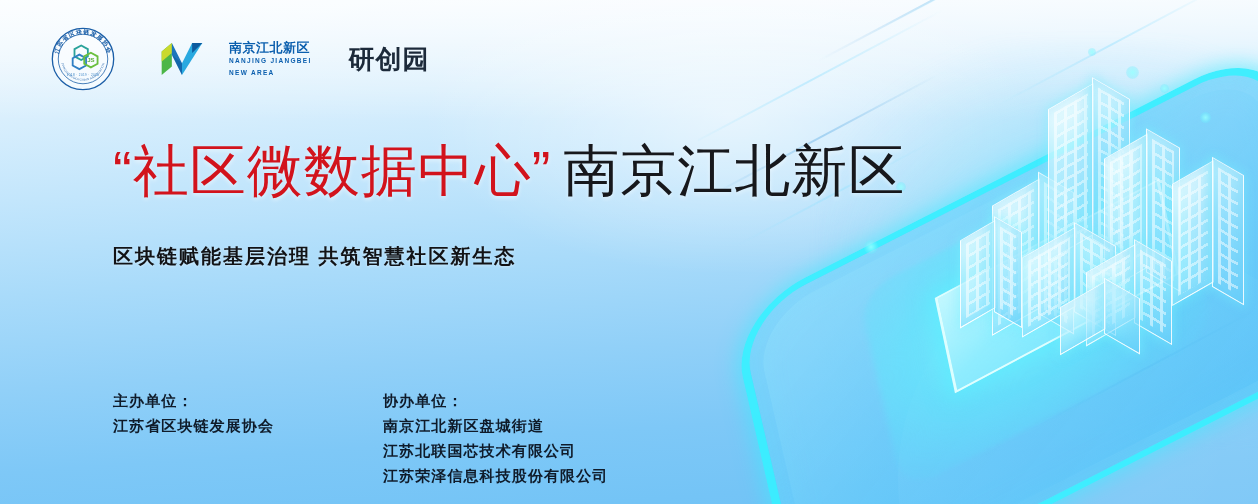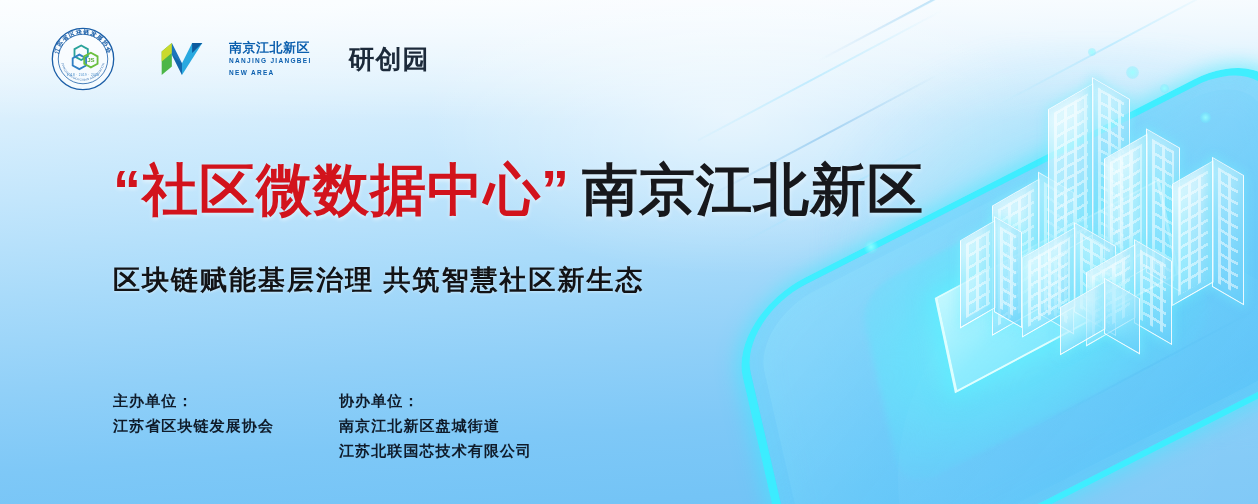--- a/index.html
+++ b/index.html
@@ -262,37 +262,36 @@
     position: absolute;
     left: 113px;
     top: 140px;
     width: 860px;
   }
   .title-row {
     display: flex;
     align-items: center;
     white-space: nowrap;
     font-size: 56px;
-    font-weight: bold;
+    font-weight: normal;
     letter-spacing: 1px;
     line-height: 1.12;
-    margin-top: 19px;
   }
   .title-quoted {
     color: #d2131c;
     text-shadow: 0 2px 4px rgba(255,255,255,0.55);
   }
   .title-rest {
     color: #17181c;
     margin-left: 12px;
     text-shadow: 0 2px 4px rgba(255,255,255,0.45);
   }
   .subtitle {
     margin-top: 40px;
-    font-size: 27px;
+    font-size: 20px;
     font-weight: bold;
     color: #121316;
     letter-spacing: 2px;
     white-space: nowrap;
     text-shadow: 0 1px 3px rgba(255,255,255,0.45);
   }
 
   
   .credits {
     position: absolute;
@@ -300,21 +299,21 @@
     top: 388px;
     display: flex;
     gap: 0;
     font-size: 15px;
     color: #0f1b2a;
     letter-spacing: 1.1px;
     line-height: 25px;
     font-weight: bold;
   }
   .credit-col { display: flex; flex-direction: column; }
-  .credit-col.second { margin-left: 65px; }
+  .credit-col.second { margin-left: 109px; }
   .credit-label { white-space: nowrap; }
   .credit-values { display: flex; flex-direction: column; }
   .credit-values div { white-space: nowrap; }
 </style>
 </head>
 <body>
 
 <div class="banner">
 
   <div class="bg-wash">
@@ -472,17 +471,18 @@
       <span class="credit-label">主办单位：</span>
       <div class="credit-values">
         <div>江苏省区块链发展协会</div>
       </div>
     </div>
     <div class="credit-col second">
       <span class="credit-label">协办单位：</span>
       <div class="credit-values">
         <div>南京江北新区盘城街道</div>
         <div>江苏北联国芯技术有限公司</div>
+        <div>江苏荣泽信息科技股份有限公司</div>
       </div>
     </div>
   </div>
 
 </div>
 
 </body></html>

